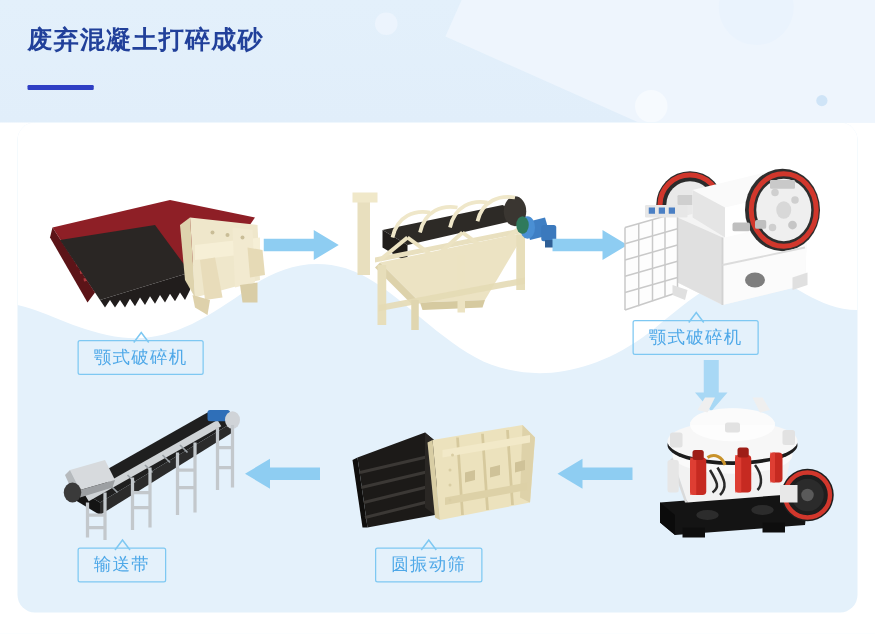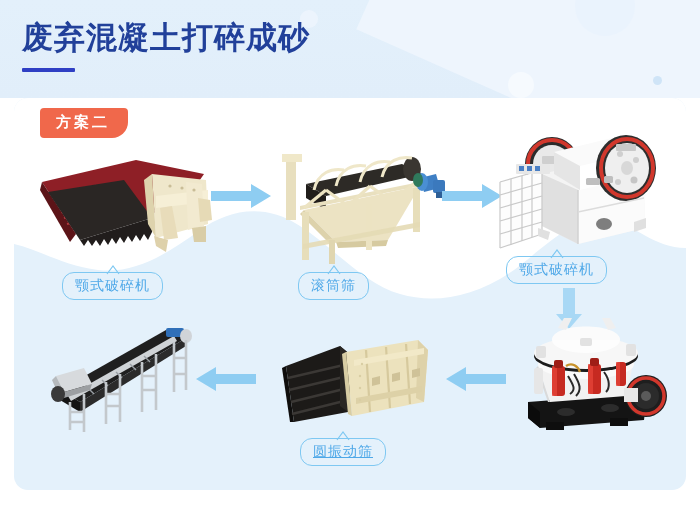--- a/index.html
+++ b/index.html
@@ -23,21 +23,21 @@
     transform-origin:bottom right;
   }
   .hdr-circle{position:absolute;border-radius:50%;background:#f2f8fe;}
   .c1{width:26px;height:26px;left:508px;top:72px;background:#f6fafe;}
   .c2{width:9px;height:9px;left:653px;top:76px;background:#cfe4f7;}
   .c3{width:60px;height:60px;left:575px;top:-24px;background:#eaf3fd;}
   .c4{width:18px;height:18px;left:300px;top:10px;background:#ecf4fd;}
 
   .title{
     position:absolute;left:22px;top:22px;
-    font-size:31px;font-weight:bold;letter-spacing:1px;
+    font-size:20px;font-weight:bold;letter-spacing:1px;
     color:#21409a;line-height:1;
     white-space:nowrap;
   }
   .title-rule{
     position:absolute;left:22px;top:68px;width:53px;height:4px;
     background:#2f3fc4;border-radius:1px;
   }
 
   
   .panel{
@@ -71,21 +71,21 @@
   .chip{
     position:absolute;
     border:1px solid #7ec8f2;
     background:rgba(255,255,255,0.0);
     color:#4ea8e8;
     font-size:14px;
     letter-spacing:1px;
     padding:4px 12px 5px;
     white-space:nowrap;
     line-height:1.2;
-    border-radius:12px;
+    border-radius:2px;
   }
   .chip .tick{
     position:absolute;left:50%;top:-8px;margin-left:-7px;
     width:14px;height:9px;
   }
 
   
   .arrow{position:absolute;}
 
   
@@ -111,21 +111,20 @@
     <svg class="wave" width="672" height="250" viewBox="0 0 672 250">
       <path d="M0,0 H672 V150 C640,150 620,126 596,122
                C560,116 530,150 500,172
                C460,200 420,206 386,196
                C350,186 320,150 286,128
                C250,104 214,112 186,132
                C150,158 120,176 84,172
                C50,168 26,152 0,146 Z" fill="#ffffff"></path>
     </svg>
 
-    <div class="badge" style="left:26px;top:10px;">方案二</div>
 
     <div class="node" style="left:22px;top:48px;">
       <svg width="180" height="120" viewBox="0 0 180 120">
 
         <path d="M6,36 L100,14 L168,28 L150,54 L40,88 Z" fill="#8e1f26"></path>
         <path d="M6,36 L40,88 L34,96 L4,44 Z" fill="#5c1418"></path>
         <path d="M10,40 L42,86 L150,52 L150,56 L44,92 Z" fill="#6b1a20" opacity="0.6"></path>
 
         <g stroke="#b03a3f" stroke-width="2.3">
           <line x1="16" y1="48" x2="60" y2="40"></line>
@@ -200,26 +199,20 @@
         <rect x="96" y="60" width="6" height="46" fill="#ece3c2"></rect>
         <path d="M33,100 L150,78 L150,83 L33,105 Z" fill="#e4daB5" opacity="0.9"></path>
         <rect x="59" y="96" width="6" height="24" fill="#e0d6b0"></rect>
 
         <path d="M150,34 L166,30 L170,44 L154,48 Z" fill="#3f7fc4"></path>
         <ellipse cx="152" cy="38" rx="6" ry="9" fill="#4a8fd4"></ellipse>
         <ellipse cx="148" cy="36" rx="5" ry="7" fill="#2f7a5c"></ellipse>
         <rect x="163" y="36" width="12" height="13" rx="2" fill="#3b79bd"></rect>
         <rect x="166" y="48" width="7" height="6" fill="#2f5f96"></rect>
       </svg>
-    </div>
-    <div class="chip" style="left:284px;top:174px;">
-      <svg class="tick" viewBox="0 0 14 9">
-          <path d="M1,9 L7,1 L13,9" fill="none" stroke="#7ec8f2" stroke-width="1.2"></path>
-        </svg>
-      <span>滚筒筛</span>
     </div>
 
     <div class="arrow" style="left:428px;top:85px;">
       <svg width="62" height="26" viewBox="0 0 62 26">
         <path d="M0,8 L40,8 L40,1 L60,13 L40,25 L40,18 L0,18 Z" fill="#8ecdf2"></path>
       </svg>
     </div>
 
     <div class="node" style="left:480px;top:18px;">
       <svg width="176" height="148" viewBox="0 0 176 148">
@@ -387,21 +380,21 @@
         </g>
 
         <g fill="#d9cda3">
           <circle cx="84" cy="50" r="1.2"></circle>
             <circle cx="84" cy="62" r="1.2"></circle>
           <circle cx="84" cy="74" r="1.2"></circle>
             <circle cx="86" cy="38" r="1.2"></circle>
         </g>
       </svg>
     </div>
-    <div class="chip" style="left:286px;top:340px;text-decoration:underline;">
+    <div class="chip" style="left:286px;top:340px;">
       <svg class="tick" viewBox="0 0 14 9">
           <path d="M1,9 L7,1 L13,9" fill="none" stroke="#7ec8f2" stroke-width="1.2"></path>
         </svg>
       <span>圆振动筛</span>
     </div>
 
     <div class="arrow" style="left:182px;top:268px;">
       <svg width="60" height="26" viewBox="0 0 60 26">
         <path d="M60,8 L20,8 L20,1 L0,13 L20,25 L20,18 L60,18 Z" fill="#8ecdf2"></path>
       </svg>
@@ -444,15 +437,21 @@
             <path d="M116,26 L116,82"></path>
           <path d="M102,48 L116,48"></path>
             <path d="M102,62 L116,62"></path>
           <path d="M134,14 L134,64"></path>
             <path d="M146,12 L146,62"></path>
           <path d="M134,30 L146,30"></path>
             <path d="M134,46 L146,46"></path>
         </g>
       </svg>
     </div>
+    <div class="chip" style="left:48px;top:340px;">
+      <svg class="tick" viewBox="0 0 14 9">
+          <path d="M1,9 L7,1 L13,9" fill="none" stroke="#7ec8f2" stroke-width="1.2"></path>
+        </svg>
+      <span>输送带</span>
+    </div>
 
   </div>
 </div>
 
 </body></html>

